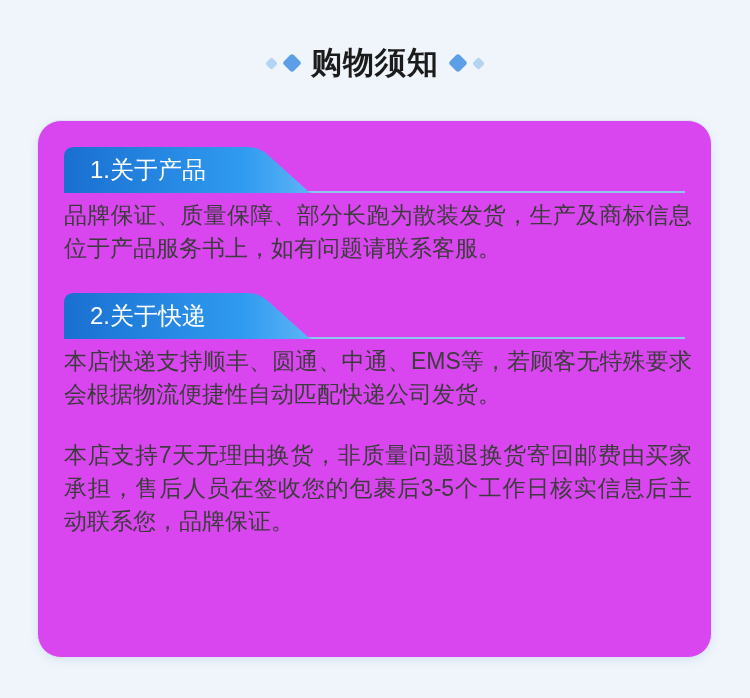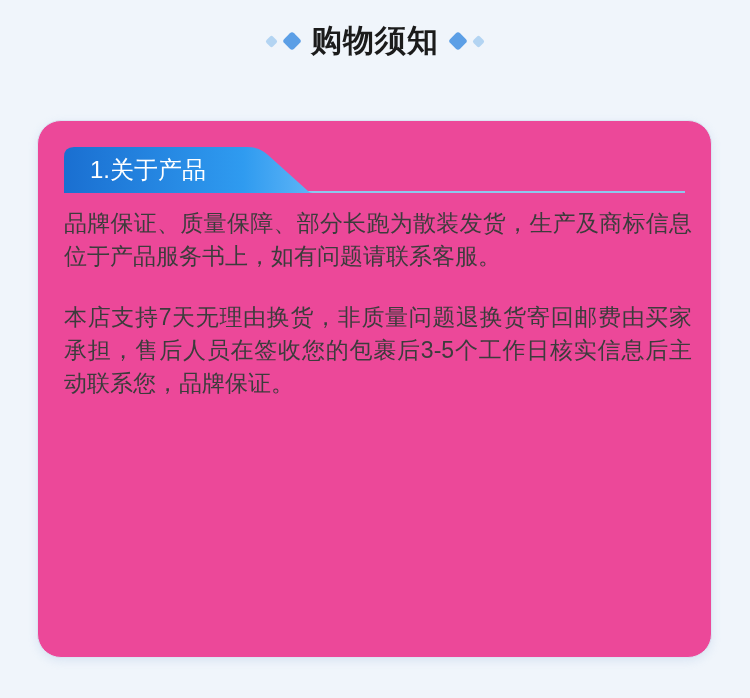--- a/index.html
+++ b/index.html
@@ -7,21 +7,21 @@
     width: 750px; height: 698px;
     background: #f0f5fb;
     font-family: "Liberation Sans", "DejaVu Sans", sans-serif;
     overflow: hidden;
   }
   
   .header {
     display: flex;
     align-items: center;
     justify-content: center;
-    padding-top: 41px;
+    padding-top: 63px;
     height: 40px;
   }
   .page-title {
     font-size: 31px;
     font-weight: 700;
     color: #1b1b1b;
     letter-spacing: 1px;
     margin: 0 12px;
   }
   .diamond {
@@ -39,21 +39,21 @@
     background: #b3d4f2;
   }
   .diamond.small.left { margin-right: 9px; }
   .diamond.small.right { margin-left: 9px; }
 
   
   .notice-card {
     position: absolute;
     left: 37px; top: 120px;
     width: 675px; height: 538px;
-    background: #ec4899;
+    background: #d946ef;
     border: 1px solid #dbe5f3;
     border-radius: 24px;
     box-shadow: 0 3px 8px rgba(170, 195, 230, 0.30);
     padding: 26px 26px 0 26px;
   }
 
   
   .section { margin-top: 28px; }
   .section:first-child { margin-top: 0; }
   .ribbon-row {
@@ -77,21 +77,21 @@
     position: absolute;
     left: 26px; top: 0;
     line-height: 46px;
     font-size: 24px;
     color: #ffffff;
     white-space: nowrap;
   }
 
   
   .section-body {
-    margin-top: 14px;
+    margin-top: 6px;
     width: 628px;
     font-size: 23px;
     line-height: 33px;
     color: #3c3c3c;
     text-align: justify;
     word-break: break-all;
   }
 </style>
 </head>
 <body>
@@ -119,18 +119,37 @@
             </linearGradient>
           </defs>
           <path d="M10,0 H183 Q196,0 204,8 L244,44 Q246,46 249,46 H0 V10 Q0,0 10,0 Z" fill="url(#rg1)"></path>
         </svg>
         <span class="ribbon-label">1.关于产品</span>
       </div>
     </div>
     <p class="section-body">品牌保证、质量保障、部分长跑为散装发货，生产及商标信息位于产品服务书上，如有问题请联系客服。</p>
   </div>
 
+  <div class="section">
+    <div class="ribbon-row">
+      <div class="ribbon-line"></div>
+      <div class="ribbon">
+        <svg width="250" height="46" viewBox="0 0 250 46">
+          <defs>
+            <linearGradient id="rg2" x1="0" y1="0" x2="1" y2="0">
+              <stop offset="0" stop-color="#1a6fd1"></stop>
+              <stop offset="0.72" stop-color="#2f9bf0"></stop>
+              <stop offset="1" stop-color="#5fb5f6"></stop>
+            </linearGradient>
+          </defs>
+          <path d="M10,0 H183 Q196,0 204,8 L244,44 Q246,46 249,46 H0 V10 Q0,0 10,0 Z" fill="url(#rg2)"></path>
+        </svg>
+        <span class="ribbon-label">2.关于快递</span>
+      </div>
+    </div>
+    <p class="section-body">本店快递支持顺丰、圆通、中通、EMS等，若顾客无特殊要求会根据物流便捷性自动匹配快递公司发货。</p>
+  </div>
 
   <div class="section">
     <p class="section-body">本店支持7天无理由换货，非质量问题退换货寄回邮费由买家承担，售后人员在签收您的包裹后3-5个工作日核实信息后主动联系您，品牌保证。</p>
   </div>
 
 </div>
 
 </body></html>

